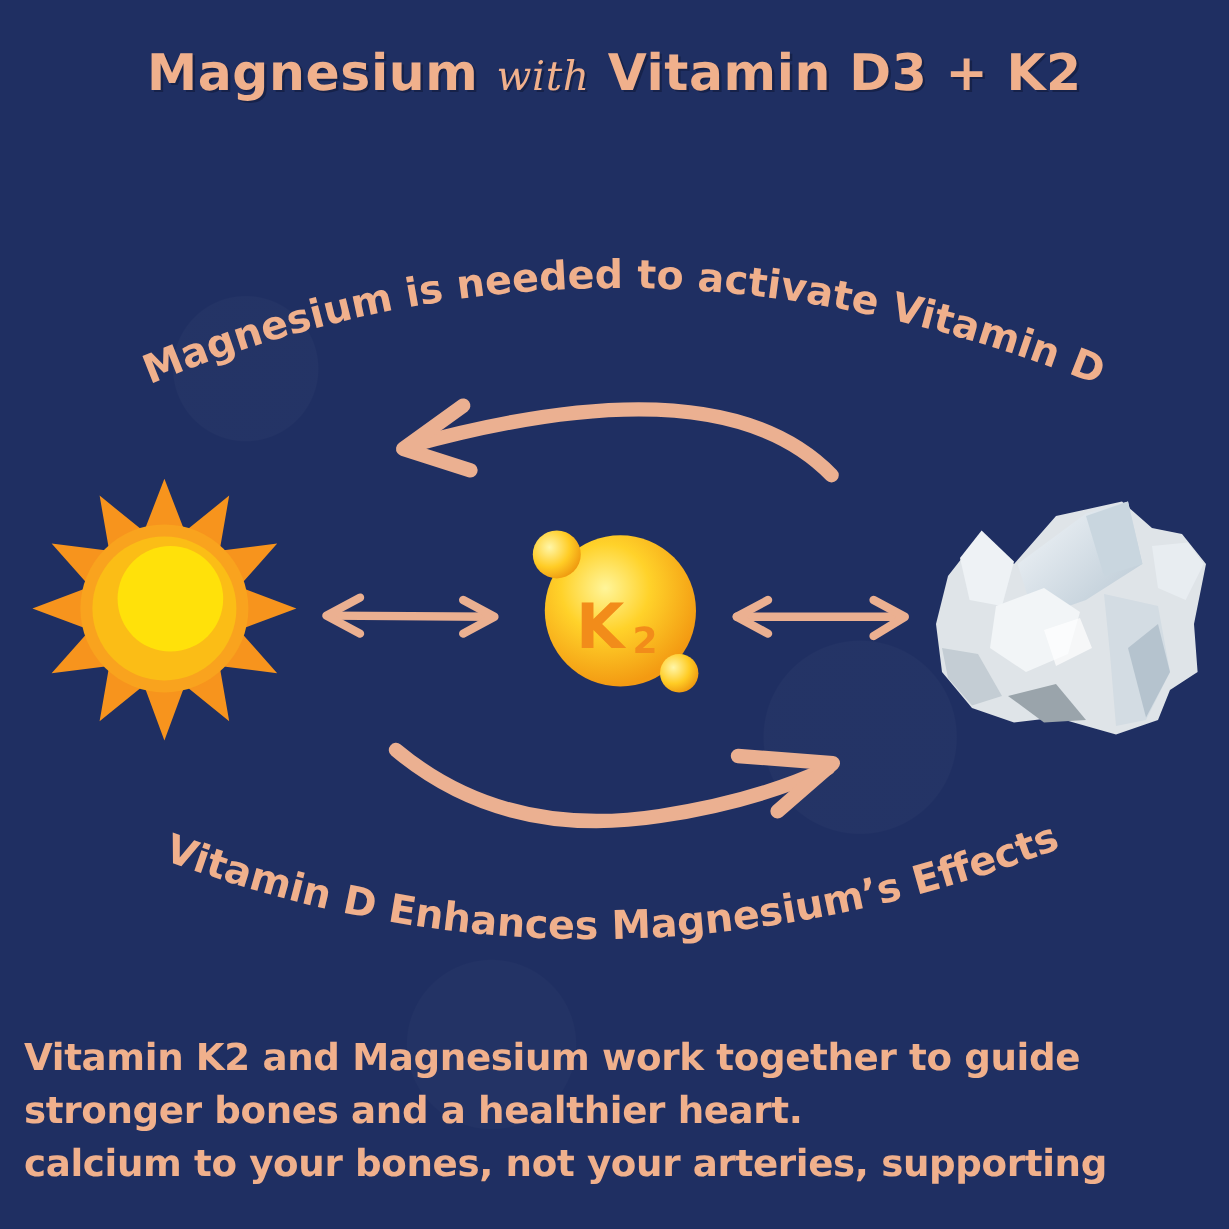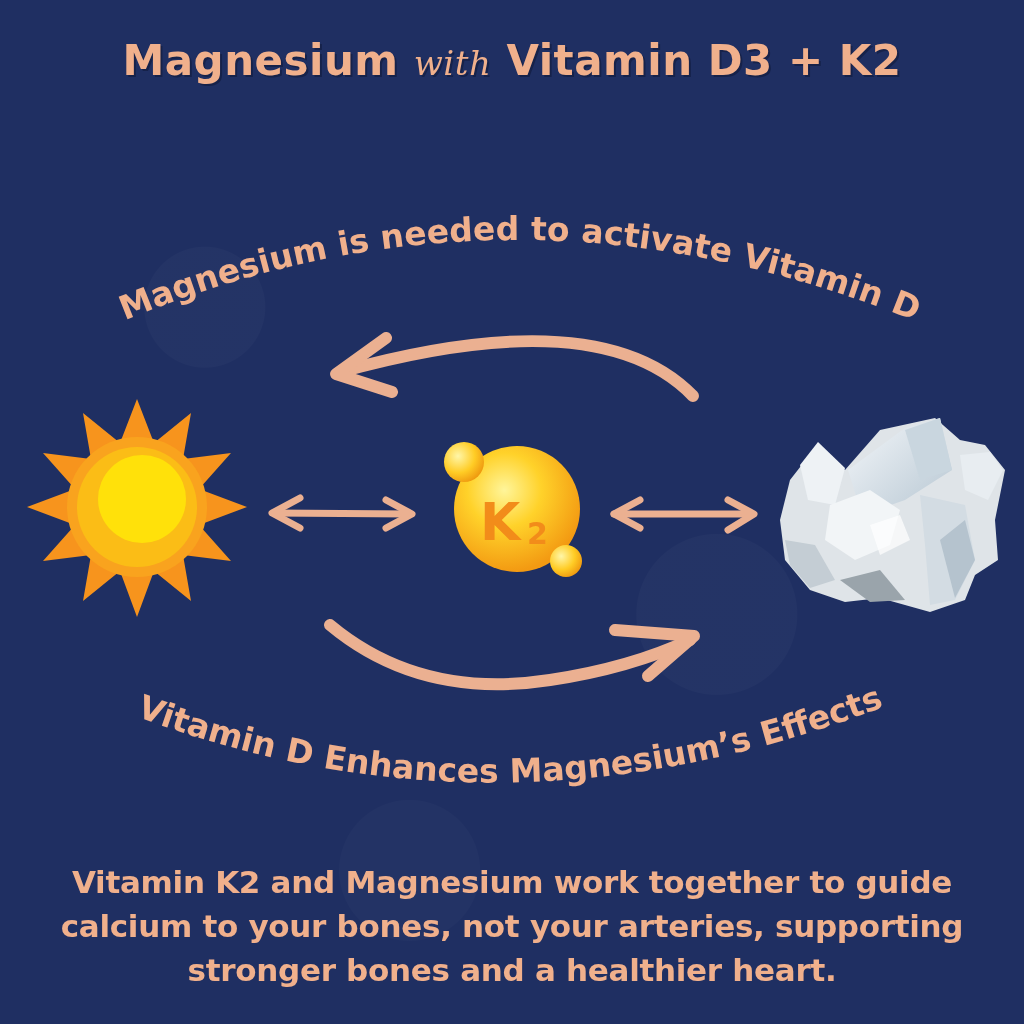--- a/index.html
+++ b/index.html
@@ -7,21 +7,21 @@
   .canvas { position:relative; width:1024px; height:1024px; background:
       radial-gradient(circle at 20% 30%, rgba(255,255,255,0.025) 0 60px, transparent 61px),
       radial-gradient(circle at 70% 60%, rgba(255,255,255,0.025) 0 80px, transparent 81px),
       radial-gradient(circle at 40% 85%, rgba(255,255,255,0.02) 0 70px, transparent 71px),
       #1f2f62; }
   .title { position:absolute; left:0; width:1024px; text-align:center; color:#f0b08c; font-family:"DejaVu Sans", sans-serif; font-weight:bold; letter-spacing:0.5px; text-shadow:2px 2px 0 #16224a; }
   .t1 { top:36px; font-size:42px; }
   .t2 { top:100px; font-size:42px; }
   .with { font-family:"DejaVu Serif", serif; font-style:italic; font-weight:normal; font-size:34px; }
   svg.art { position:absolute; left:0; top:0; }
-  .body-text { position:absolute; left:20px; width:984px; top:860px; text-align:center; color:#f0b08c; font-family:"DejaVu Sans", sans-serif; font-weight:bold; font-size:31px; line-height:44px; letter-spacing:-0.3px; }
+  .body-text { position:absolute; left:20px; width:984px; top:860px; color:#f0b08c; font-family:"DejaVu Sans", sans-serif; font-weight:bold; font-size:31px; line-height:44px; letter-spacing:-0.3px; }
   .body-text span { display:block; }
 </style>
 </head>
 <body>
 
 <div class="canvas">
 
   <div class="title t1">
     <span>Magnesium</span>
     <span class="with">with</span>
@@ -103,16 +103,16 @@
       <path d="M 615 630 L 694 636 L 648 676"></path>
     </g>
 
     <text fill="#f0b08c" font-family="DejaVu Sans, sans-serif" font-weight="bold" font-size="33">
       <textPath href="#botArc" startOffset="50%" text-anchor="middle">Vitamin D Enhances Magnesium’s Effects</textPath>
     </text>
   </svg>
 
   <div class="body-text">
     <span>Vitamin K2 and Magnesium work together to guide</span>
+    <span>stronger bones and a healthier heart.</span>
     <span>calcium to your bones, not your arteries, supporting</span>
-    <span>stronger bones and a healthier heart.</span>
   </div>
 </div>
 
 </body></html>

